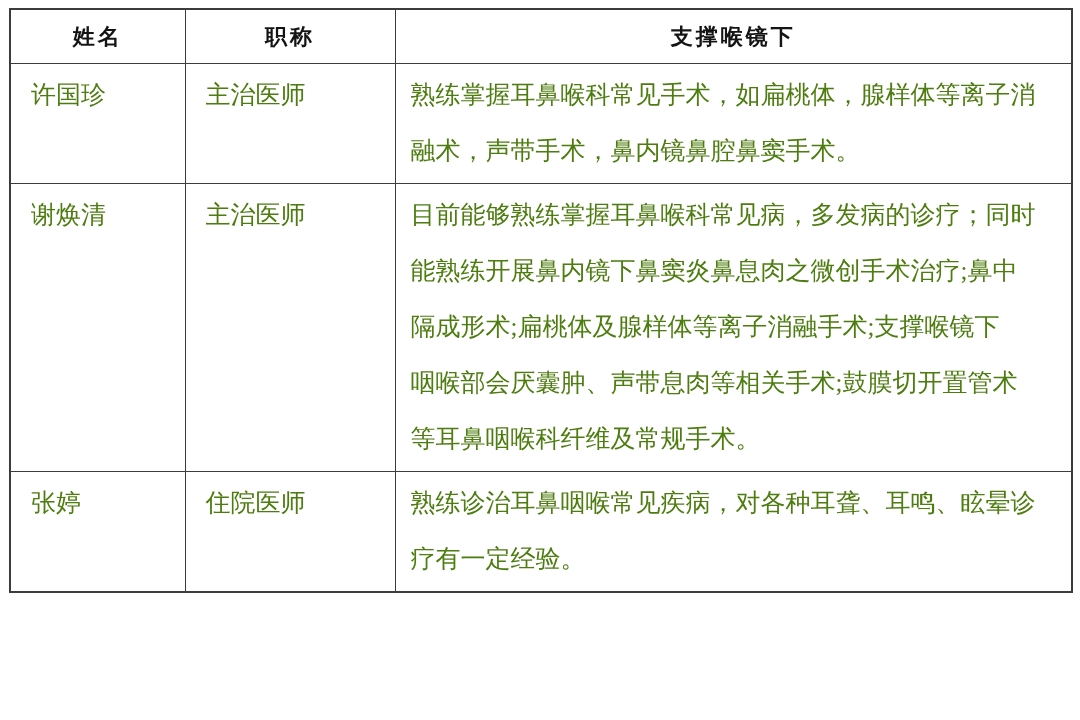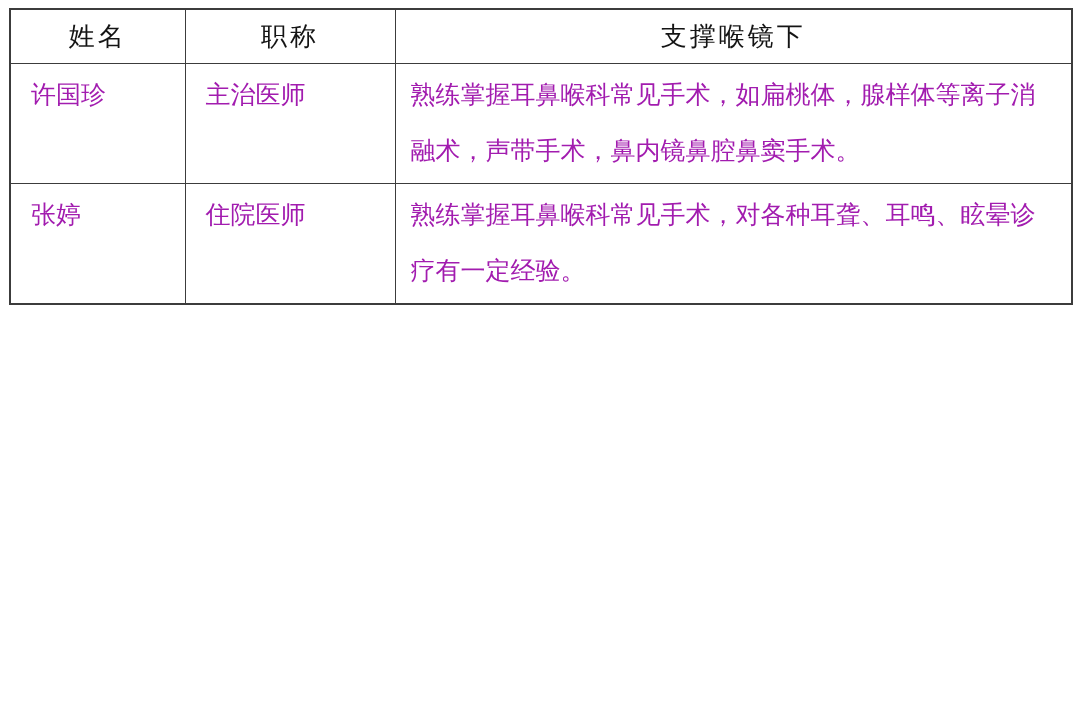--- a/index.html
+++ b/index.html
@@ -16,33 +16,33 @@
     width: 1062px;
     table-layout: fixed;
     border: 2px solid #3c3c3c;
     background: #ffffff;
   }
   .doctor-table th, .doctor-table td {
     border: 1px solid #3c3c3c;
   }
   .doctor-table th {
     height: 53px;
-    font-size: 26px;
-    font-weight: normal;
+    font-size: 22px;
+    font-weight: bold;
     text-align: center;
     letter-spacing: 3px;
     padding: 0;
     color: #141414;
   }
   .doctor-table td {
     vertical-align: top;
     font-size: 25px;
     line-height: 56px;
     padding: 3px 14px 4px 20px;
-    color: #a21caf;
+    color: #4d7c0f;
   }
   td.specialty-cell {
     white-space: pre-line;
     padding-left: 15px;
     padding-right: 4px;
   }
   .col-name { width: 175px; }
   .col-title { width: 210px; }
   .col-specialty { width: 677px; }
 </style>
@@ -64,20 +64,29 @@
       </tr>
     </thead>
     <tbody>
       <tr>
         <td>许国珍</td>
         <td>主治医师</td>
         <td class="specialty-cell">熟练掌握耳鼻喉科常见手术，如扁桃体，腺样体等离子消
 融术，声带手术，鼻内镜鼻腔鼻窦手术。</td>
       </tr>
       <tr>
+        <td>谢焕清</td>
+        <td>主治医师</td>
+        <td class="specialty-cell">目前能够熟练掌握耳鼻喉科常见病，多发病的诊疗；同时
+能熟练开展鼻内镜下鼻窦炎鼻息肉之微创手术治疗;鼻中
+隔成形术;扁桃体及腺样体等离子消融手术;支撑喉镜下
+咽喉部会厌囊肿、声带息肉等相关手术;鼓膜切开置管术
+等耳鼻咽喉科纤维及常规手术。</td>
+      </tr>
+      <tr>
         <td>张婷</td>
         <td>住院医师</td>
-        <td class="specialty-cell">熟练掌握耳鼻喉科常见手术，对各种耳聋、耳鸣、眩晕诊
+        <td class="specialty-cell">熟练诊治耳鼻咽喉常见疾病，对各种耳聋、耳鸣、眩晕诊
 疗有一定经验。</td>
       </tr>
     </tbody>
   </table>
 </div>
 
 </body></html>

